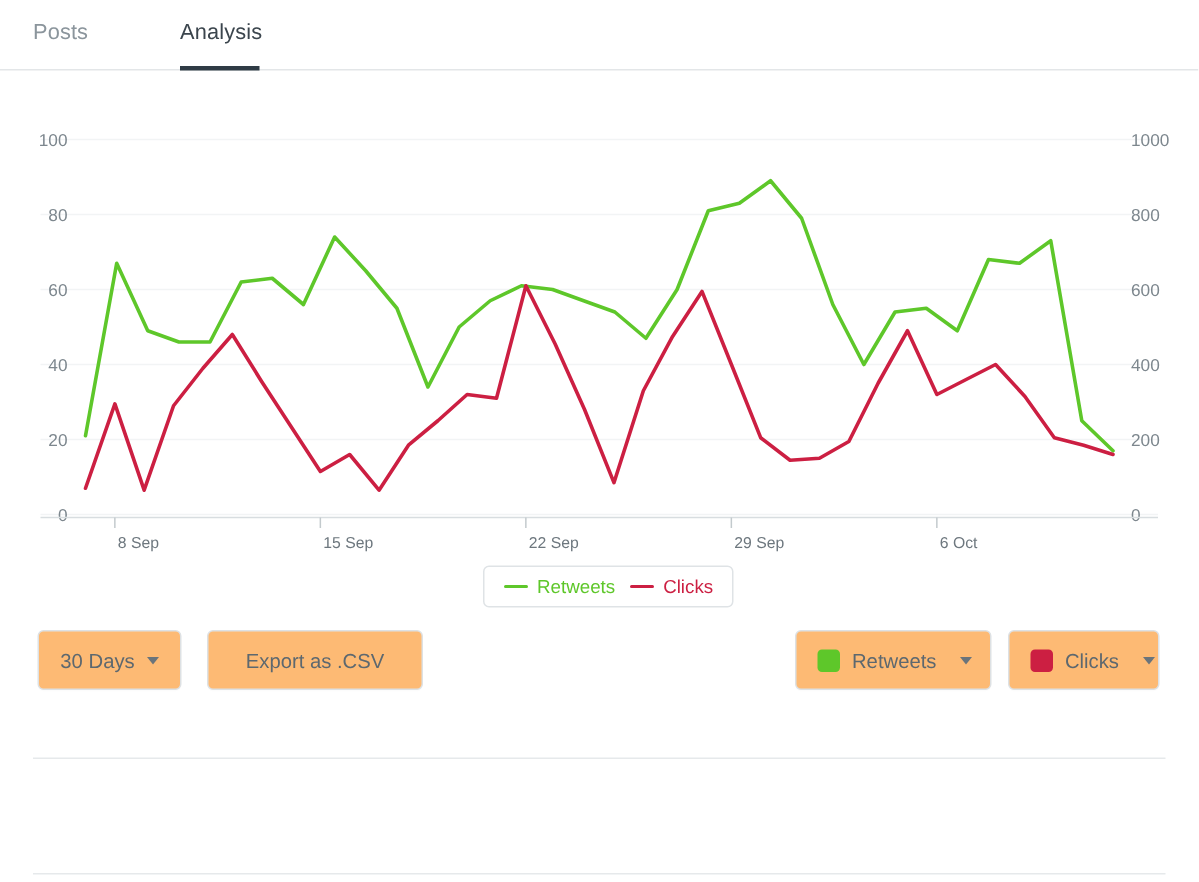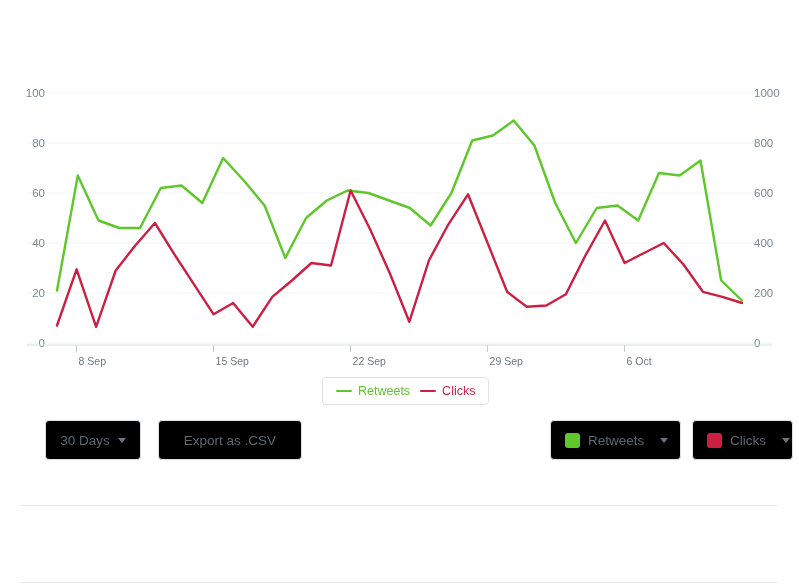--- a/index.html
+++ b/index.html
@@ -53,26 +53,25 @@
     display: flex; align-items: center; gap: 10px;
   }
   .legend-item { display: flex; align-items: center; gap: 6px; }
   .legend-dash { width: 16px; height: 2.6px; border-radius: 2px; display:inline-block; }
   .legend-text { font-size: 12.5px; }
 
   
   .controls { position: absolute; left: 0; top: 420px; width: 799px; height: 46px; }
   .btn {
     position: absolute; top: 0; height: 40px;
-    border: 1px solid #dde1e4; border-radius: 4px; background: #000000;
+    border: 1px solid #dde1e4; border-radius: 4px; background: #fdba74;
     display: flex; align-items: center; justify-content: center;
     gap: 8px; padding: 0 14px;
     font-size: 13.5px; color: #5d686f; cursor: pointer;
     box-shadow: 0 1px 0 rgba(0,0,0,.012);
-    margin-left: 20px;
   }
   .btn-days { left: 25px; width: 96px; }
   .btn-export { left: 138px; width: 144px; }
   .btn-retweets { left: 530px; width: 131px; justify-content: flex-start; }
   .btn-clicks { left: 672px; width: 101px; justify-content: flex-start; }
   .caret {
     width: 0; height: 0;
     border-left: 4.5px solid transparent;
     border-right: 4.5px solid transparent;
     border-top: 5px solid #6a747b;
@@ -89,20 +88,25 @@
   .divider-bottom {
     position: absolute; left: 22px; top: 582px; width: 755px; height: 1px; background: #e6e9eb;
   }
   .profile { position: absolute; left: 0; top: 505px; width: 799px; height: 83px; }
 </style>
 </head>
 <body>
 
 <div class="app">
 
+  <div class="tabbar">
+    <div class="tab posts">Posts</div>
+    <div class="tab analysis">Analysis</div>
+    <div class="tab-underline" style="background: rgb(47, 59, 69);"></div>
+  </div>
 
   <div class="chart-wrap">
     <svg class="chart" id="chart-svg" width="799" height="330">
         <line class="gridline" x1="27" x2="772" y1="296" y2="296"></line>
         <line class="gridline" x1="27" x2="772" y1="246" y2="246"></line>
         <line class="gridline" x1="27" x2="772" y1="196" y2="196"></line>
         <line class="gridline" x1="27" x2="772" y1="146" y2="146"></line>
         <line class="gridline" x1="27" x2="772" y1="96" y2="96"></line>
         <line class="gridline" x1="27" x2="772" y1="46" y2="46"></line>
         <text class="axis-label" x="45" y="300" text-anchor="end">0</text>

